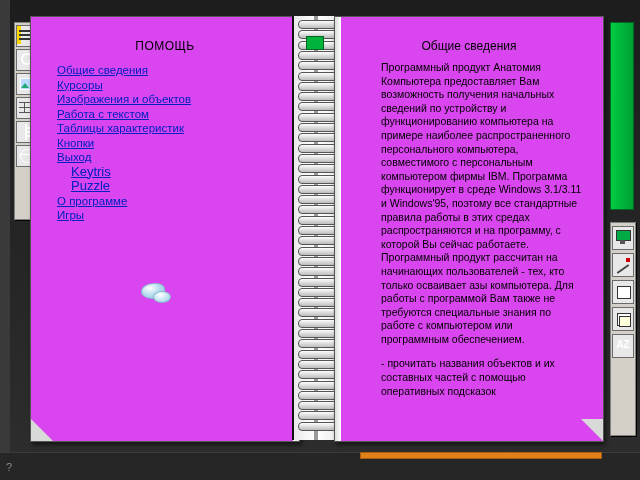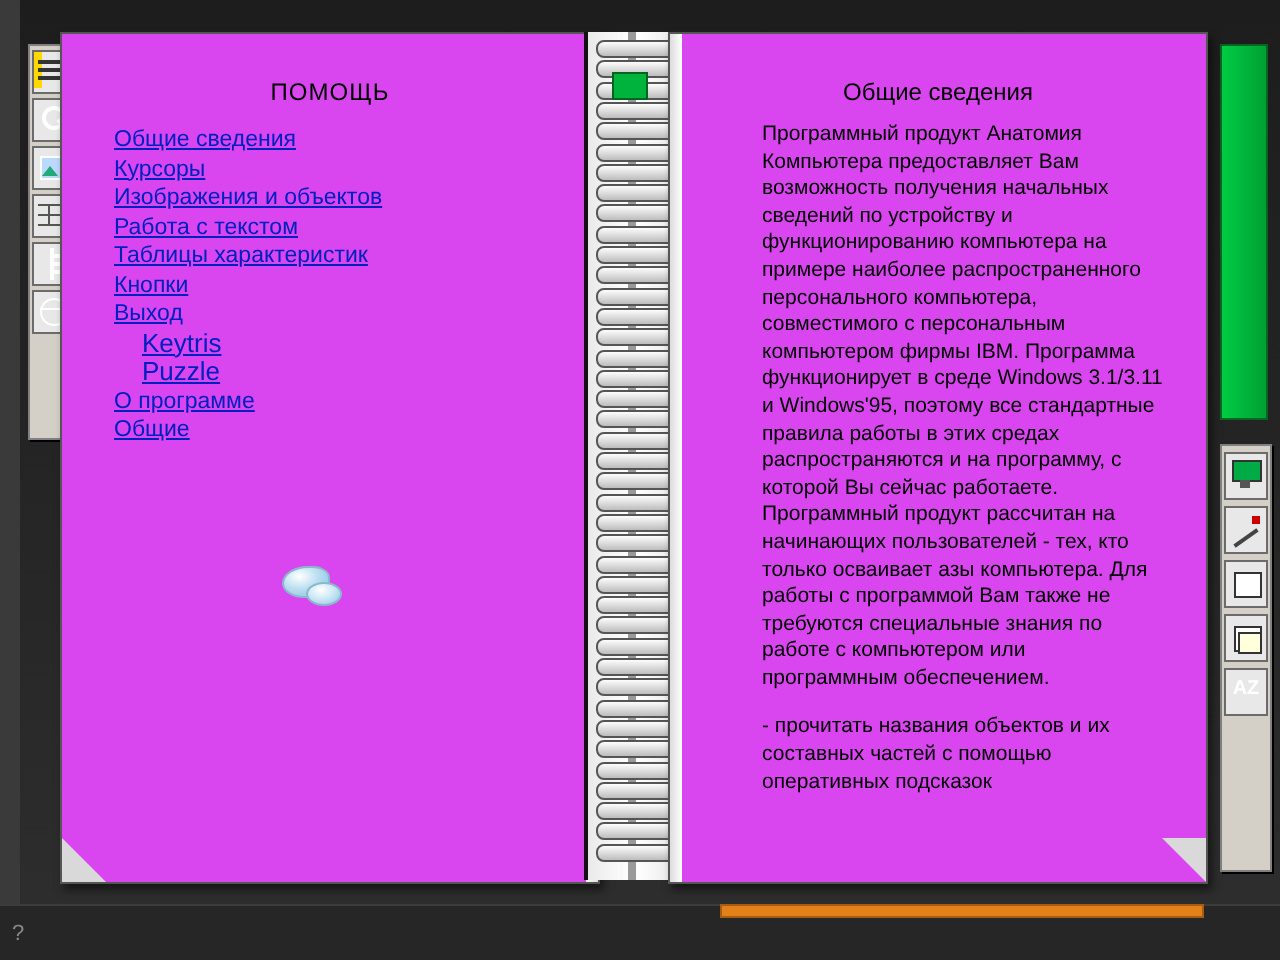--- a/index.html
+++ b/index.html
@@ -348,21 +348,21 @@
         <a class="toc-item">Общие сведения</a>
         <a class="toc-item">Курсоры</a>
         <a class="toc-item">Изображения и объектов</a>
         <a class="toc-item">Работа с текстом</a>
         <a class="toc-item">Таблицы характеристик</a>
         <a class="toc-item">Кнопки</a>
         <a class="toc-item">Выход</a>
         <a class="toc-item sub">Keytris</a>
         <a class="toc-item sub">Puzzle</a>
         <a class="toc-item">О программе</a>
-        <a class="toc-item">Общие</a>
+        <a class="toc-item">Игры</a>
       </div>
 
       <div class="drop">
         <div class="d1"></div>
         <div class="d2"></div>
       </div>
 
       <div class="corner corner-left"></div>
     </div>
 

